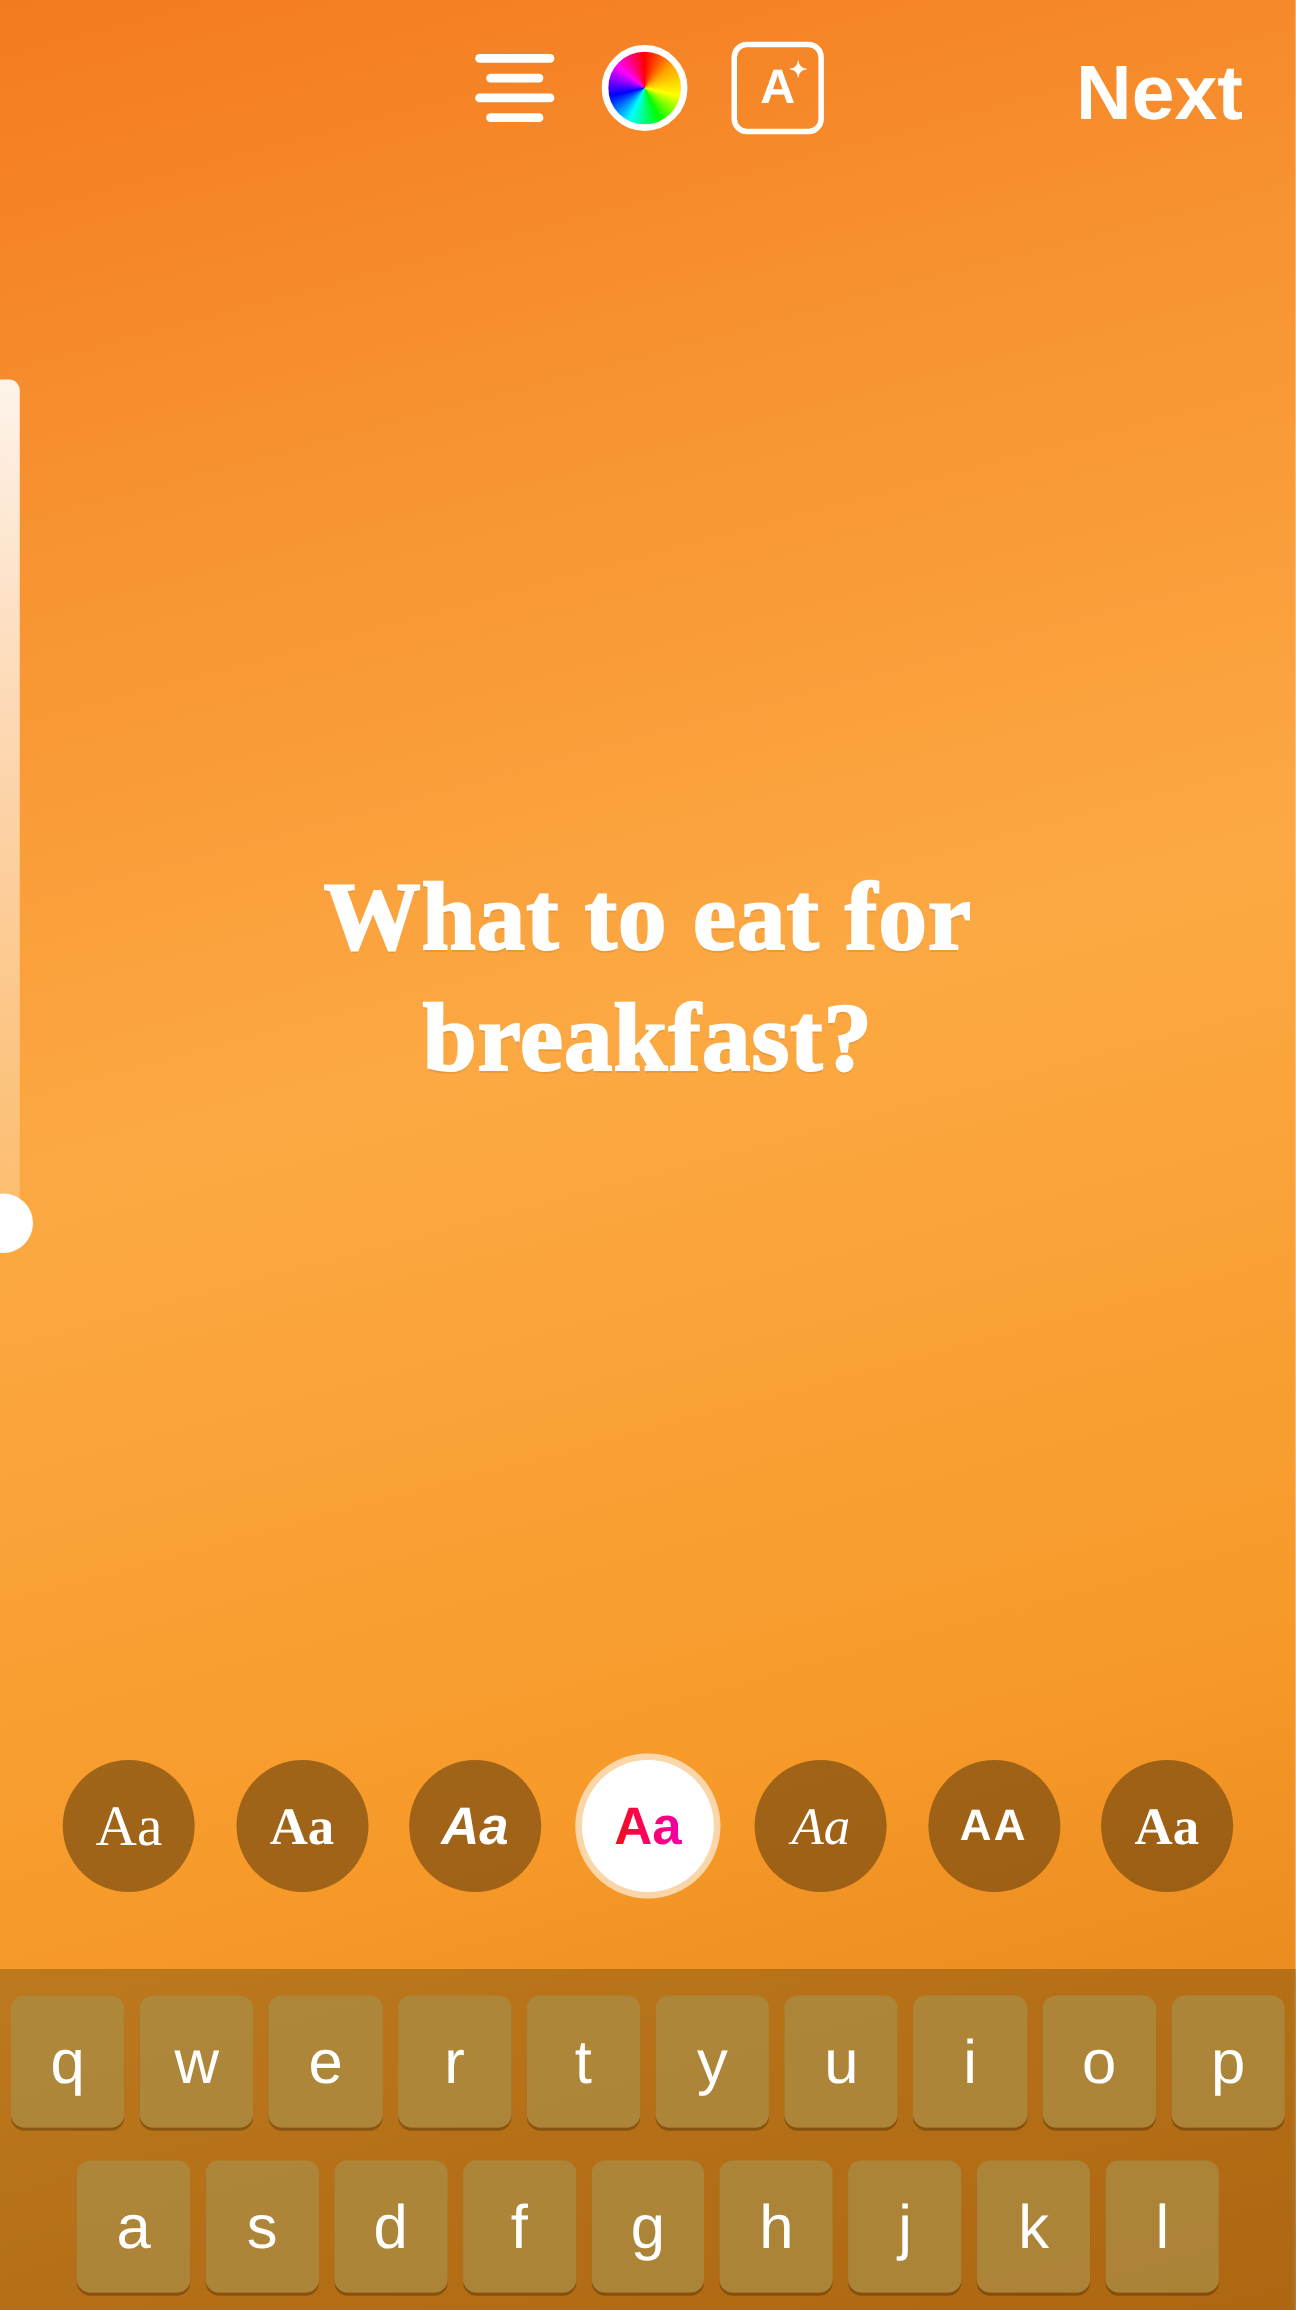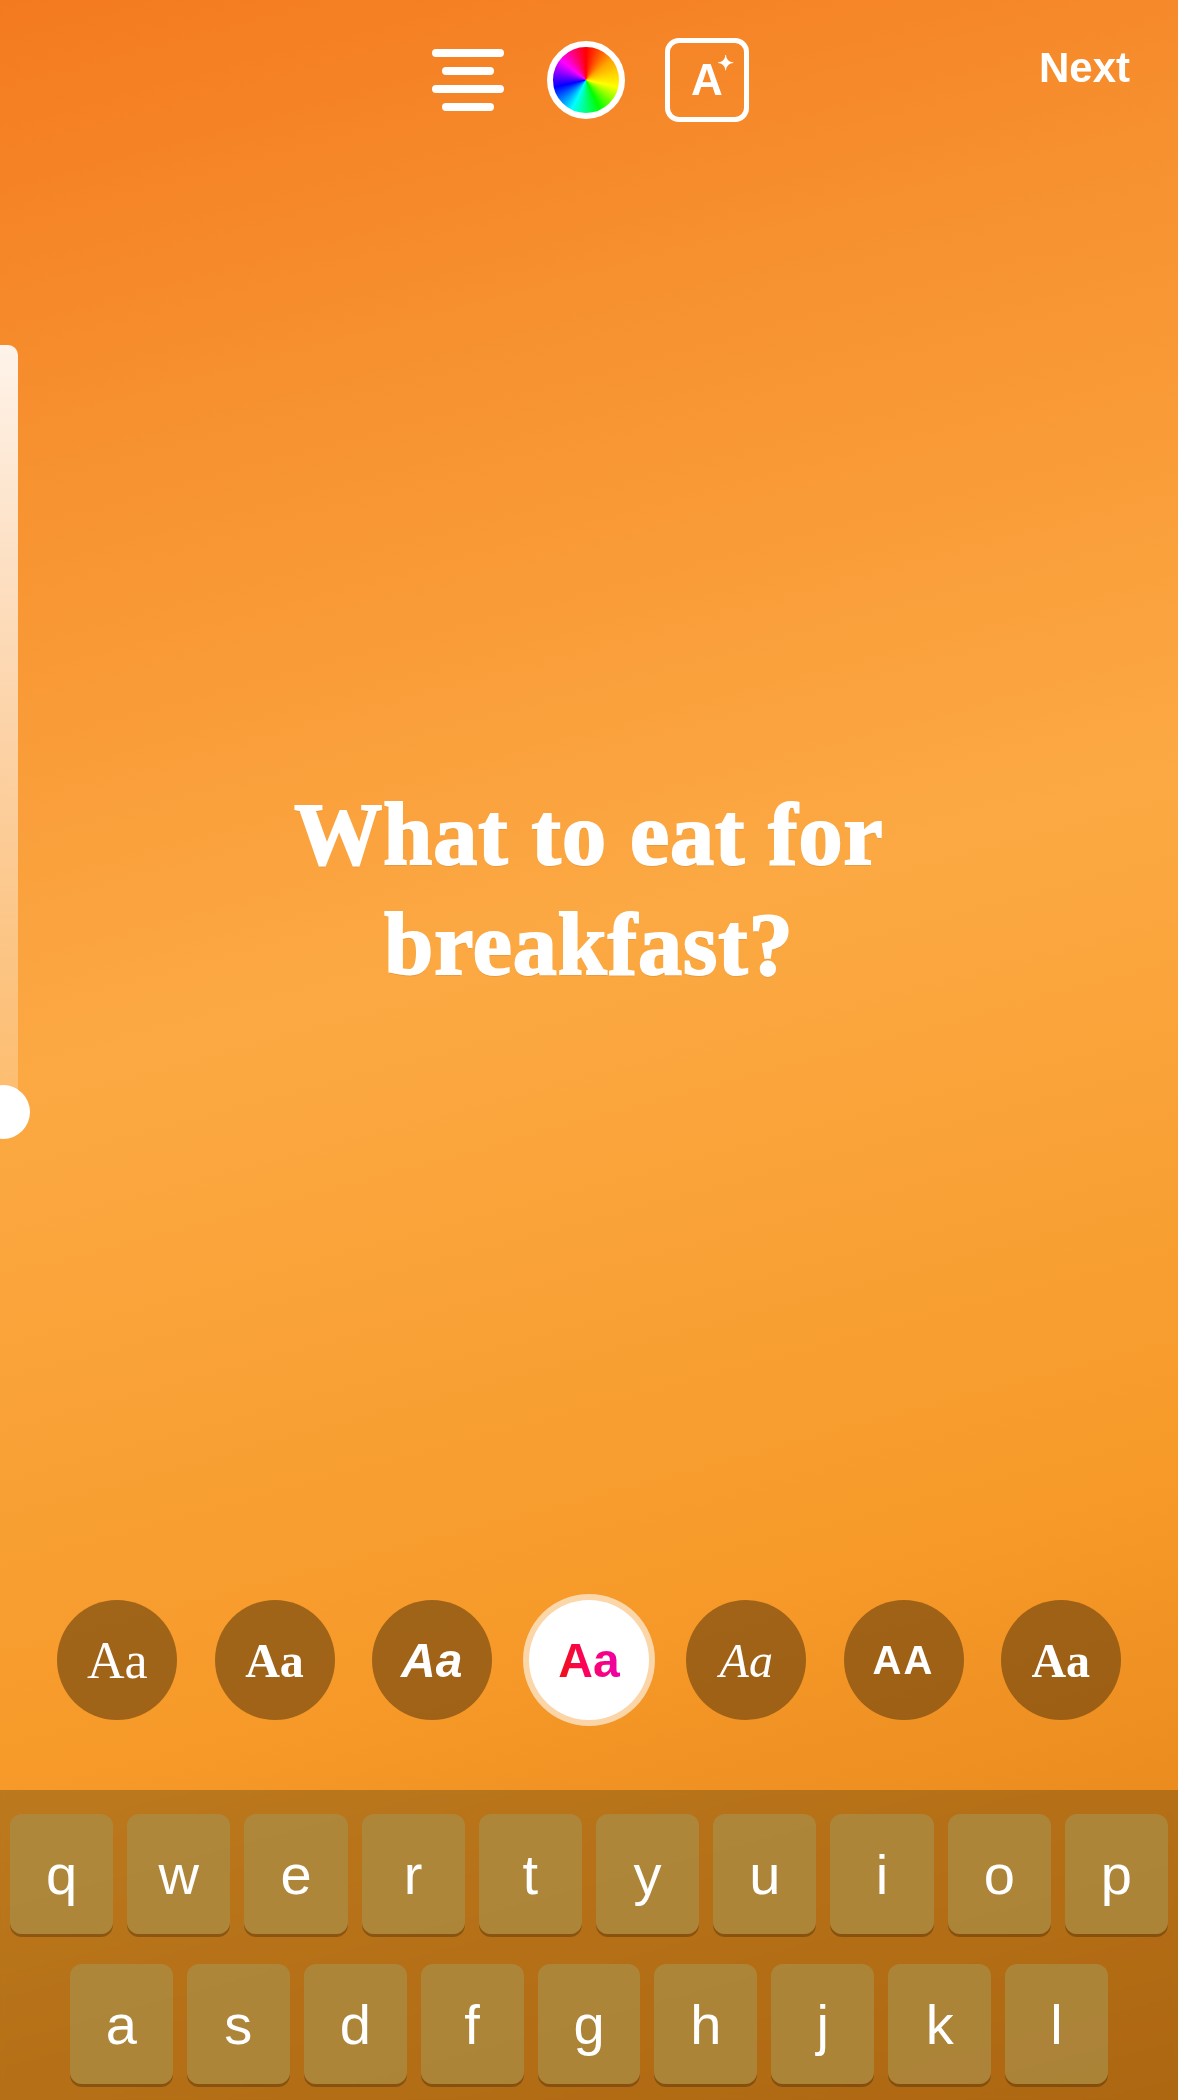--- a/index.html
+++ b/index.html
@@ -12,21 +12,21 @@
   }
   
   .top {
     position: absolute; top: 0; left: 0; right: 0;
     height: 160px;
     display: flex; align-items: center; justify-content: center;
     gap: 40px;
   }
   .top .next {
     position: absolute; right: 48px; top: 44px;
-    color: #fff; font-size: 42px; font-weight: 600;
+    color: #fff; font-size: 70px; font-weight: 600;
   }
   .align-btn { display:flex; flex-direction:column; gap:10px; align-items:center; width:78px; }
   .align-btn .bar { height:8px; background:#fff; border-radius:4px; }
   .align-btn .b1{width:72px;} .align-btn .b2{width:52px;} .align-btn .b3{width:72px;} .align-btn .b4{width:52px;}
   .colorwheel {
     width: 78px; height:78px; border-radius:50%;
     background: conic-gradient(red,orange,yellow,lime,cyan,blue,magenta,red);
     border: 6px solid #fff;
   }
   .effect-btn {

